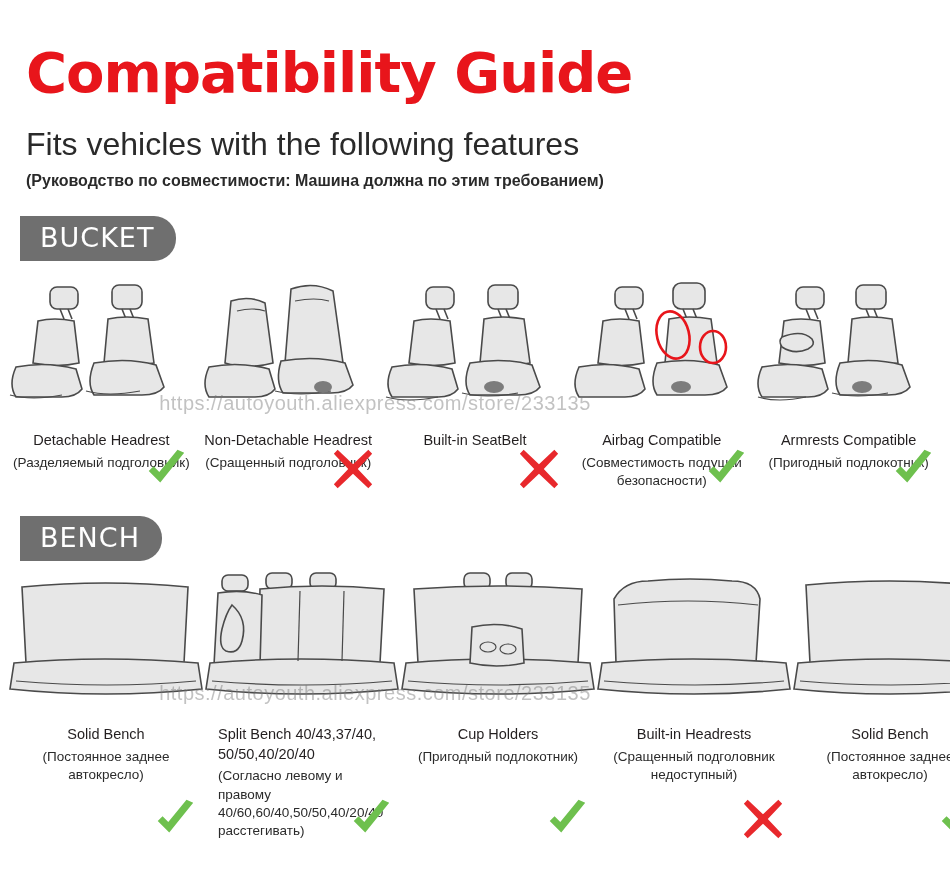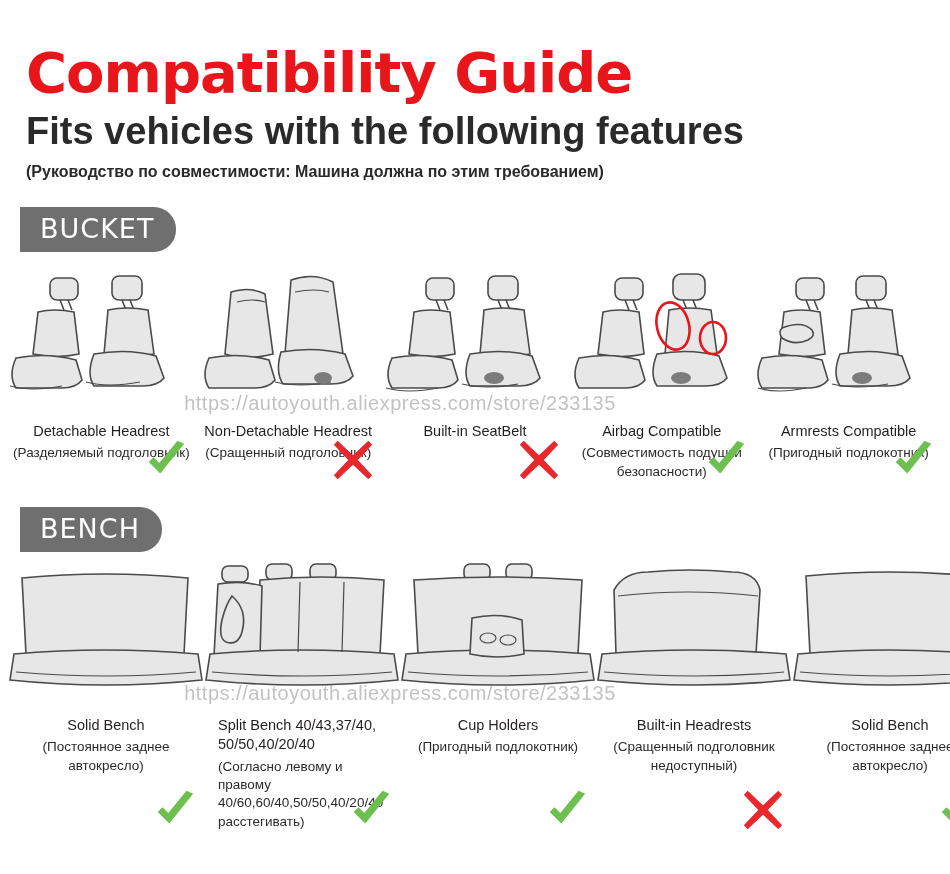--- a/index.html
+++ b/index.html
@@ -24,24 +24,24 @@
   .title {
     font-family: "DejaVu Sans", sans-serif;
     font-weight: bold;
     font-size: 56px;
     color: #e8151b;
     letter-spacing: -1px;
     margin: 44px 4px 0 26px;
     line-height: 1.05;
   }
   .subtitle {
-    font-size: 38px;
+    font-size: 32px;
     color: #2a2a2a;
-    margin: 8px 0 0 26px;
-    font-weight: 700;
+    margin: 24px 0 0 26px;
+    font-weight: 400;
     line-height: 1.1;
   }
   .subtitle-ru {
     font-size: 16px;
     color: #2a2a2a;
     margin: 9px 0 0 26px;
     line-height: 1.2;
     font-weight: bold;
   }
   .section-tag {
@@ -118,21 +118,20 @@
     position: absolute;
     left: 0;
     width: 750px;
     text-align: center;
     font-size: 20px;
     color: rgba(120,120,120,0.45);
     letter-spacing: 0.5px;
     pointer-events: none;
     user-select: none;
     font-family: "Liberation Sans", sans-serif;
-    padding-left: 25px;
   }
   .wm1 { top: 348px; }
   .wm2 { top: 638px; }
 </style>
 </head>
 <body>
 
 <div class="page">
 
   <h1 class="title">Compatibility Guide</h1>

